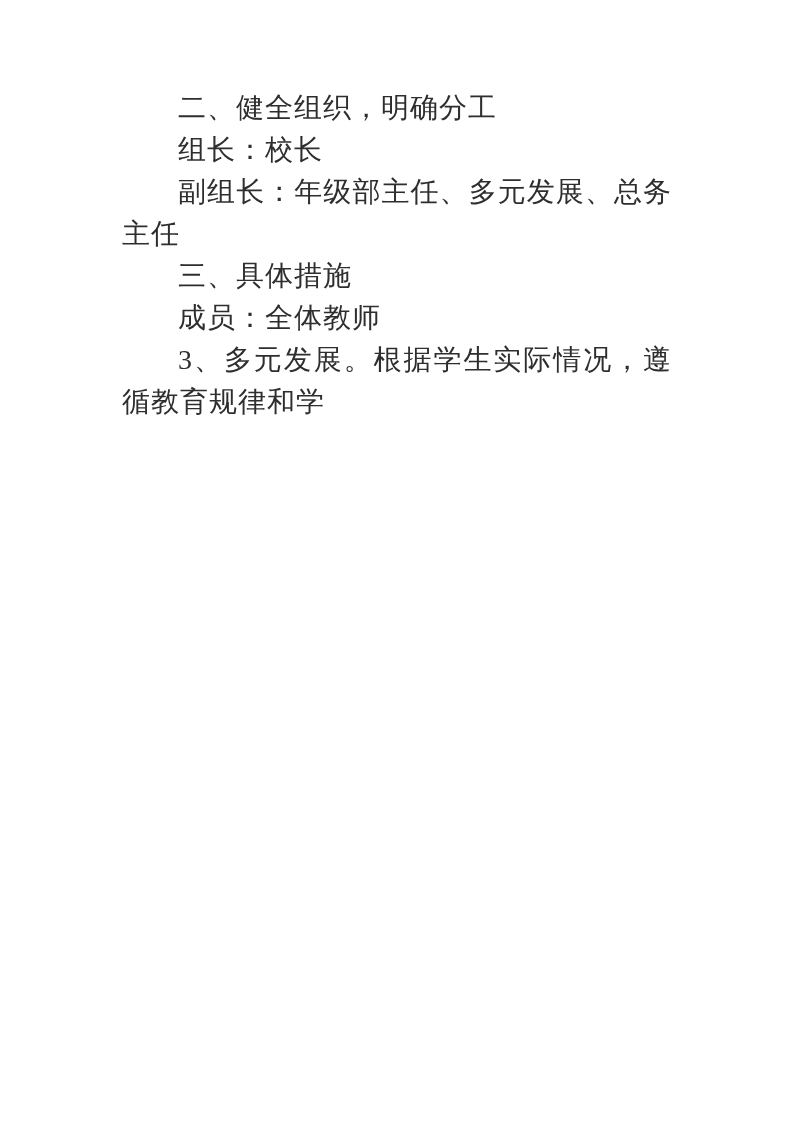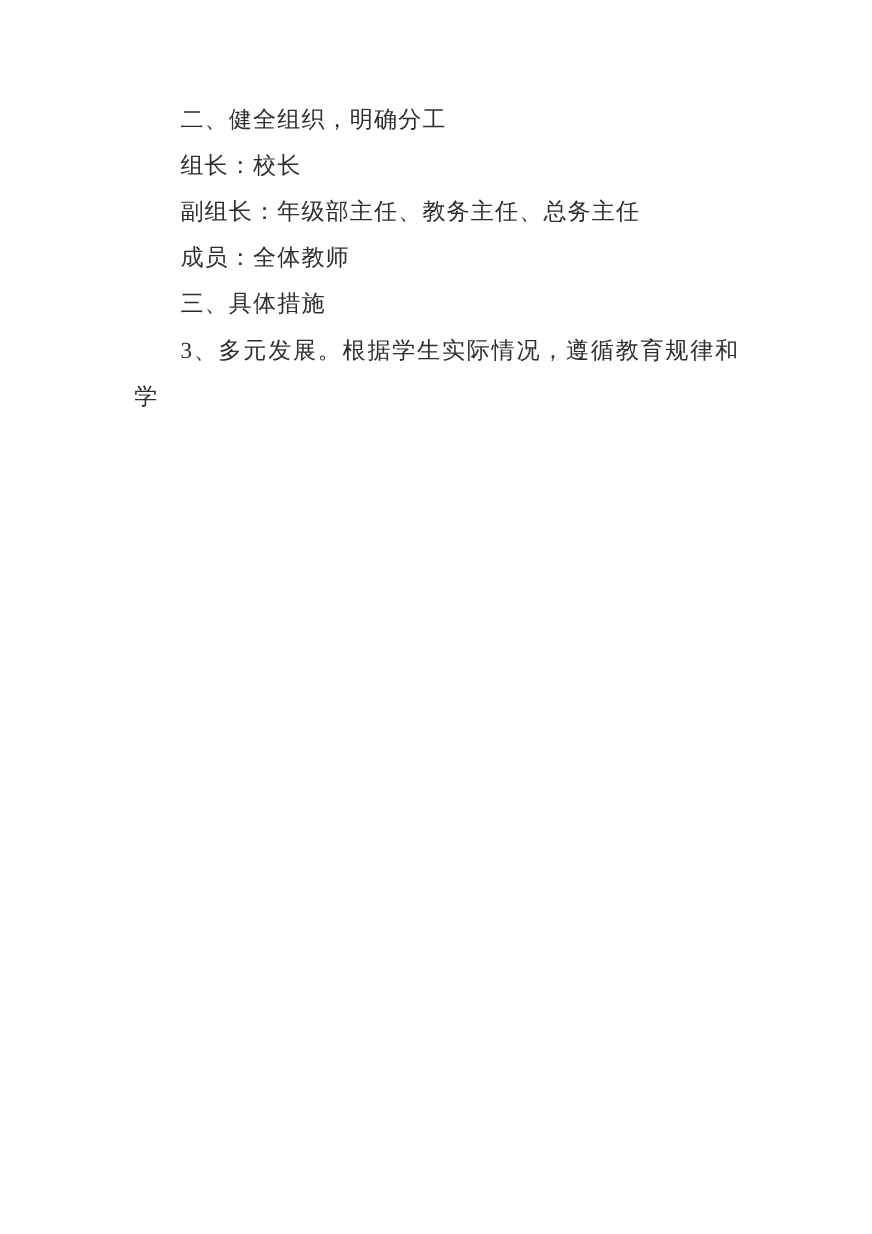--- a/index.html
+++ b/index.html
@@ -14,33 +14,33 @@
     margin: 0;
     background: #ffffff;
     box-sizing: border-box;
     padding: 87px 121px 0 122px;
     overflow: hidden;
   }
   .para {
     margin: 0;
     padding: 0;
     font-family: "Liberation Serif", serif;
-    font-size: 21px;
+    font-size: 28px;
     line-height: 42px;
     letter-spacing: 1px;
     color: #2e2e2e;
     text-indent: 2em;
     text-align: justify;
     text-justify: inter-ideograph;
     word-break: break-all;
   }
 </style>
 </head>
 <body>
 
 <div class="page">
   <p class="para">二、健全组织，明确分工</p>
   <p class="para">组长：校长</p>
-  <p class="para">副组长：年级部主任、教务主任、总务主任</p>
+  <p class="para">副组长：年级部主任、多元发展、总务主任</p>
+  <p class="para">三、具体措施</p>
   <p class="para">成员：全体教师</p>
-  <p class="para">三、具体措施</p>
   <p class="para">3、多元发展。根据学生实际情况，遵循教育规律和学</p>
 </div>
 
 </body></html>

